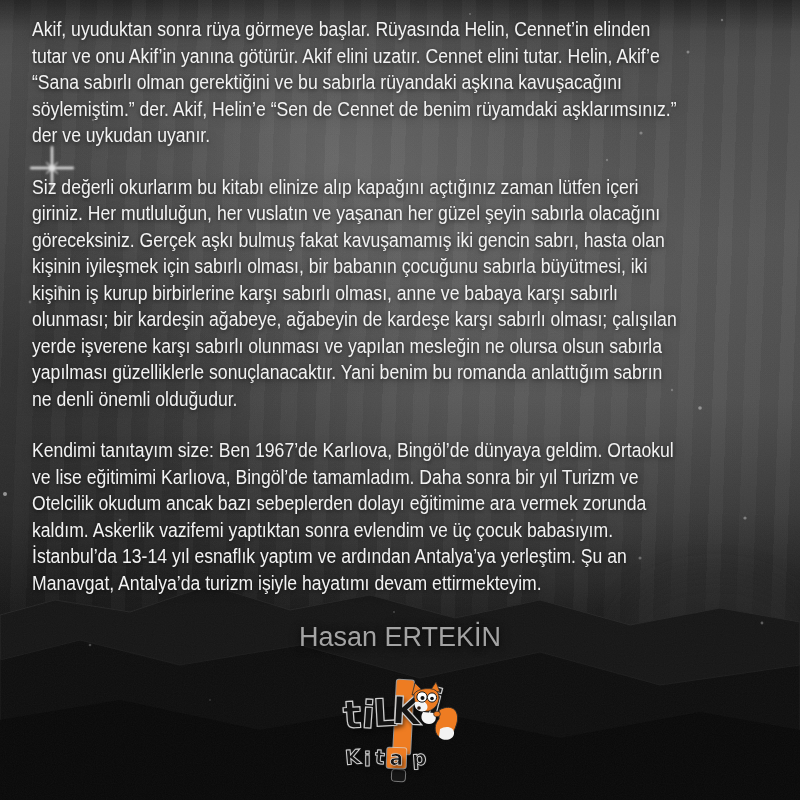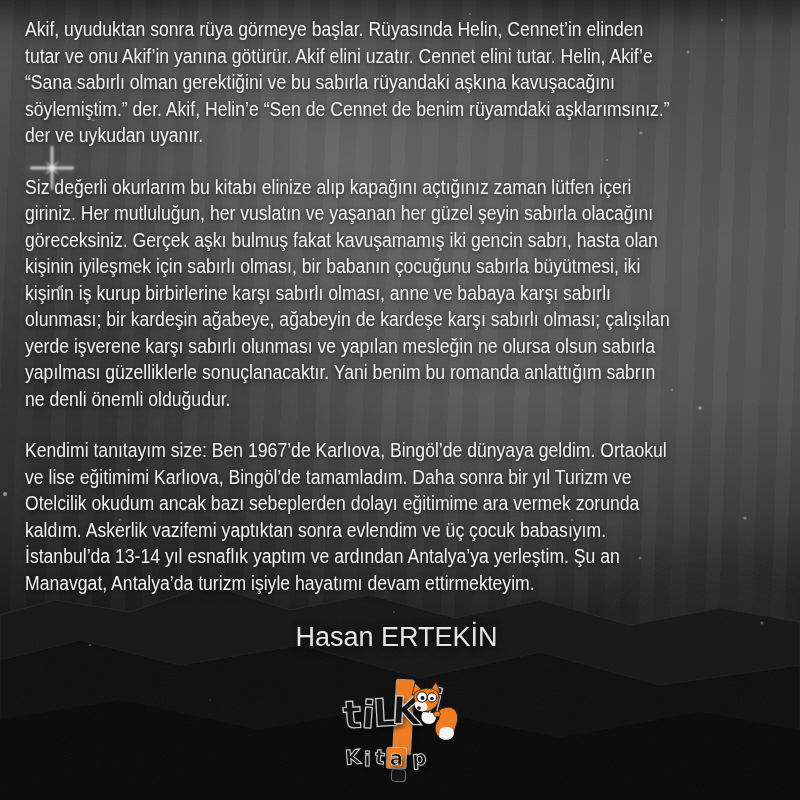--- a/index.html
+++ b/index.html
@@ -20,33 +20,33 @@
       radial-gradient(520px 430px at 62% 44%, rgba(125,125,125,0.26), rgba(125,125,125,0) 72%),
       radial-gradient(620px 520px at 6% 48%, rgba(0,0,0,0.38), rgba(0,0,0,0) 65%),
       linear-gradient(180deg, rgba(0,0,0,0.40) 0%, rgba(0,0,0,0) 4%),
       linear-gradient(180deg,#3d3d3d 0%,#4d4d4d 8%,#545454 30%,#4c4c4c 50%,#383838 64%,#1c1c1c 76%,#0e0e0e 87%,#0a0a0a 100%);
   }
   svg.layer{position:absolute;left:0;top:0;z-index:1;pointer-events:none;}
   svg.noise{position:absolute;left:0;top:0;z-index:1;opacity:.5;pointer-events:none;}
   
   .content{
     position:absolute;left:0;top:0;width:800px;z-index:2;
-    padding:16px 32px 0 25px;box-sizing:border-box;
+    padding:16px 32px 0 32px;box-sizing:border-box;
     color:#f2f2f2;
   }
   .para{margin:0 0 25px 0;}
   .line{
     font-size:20px;line-height:26.5px;height:26.5px;
     white-space:nowrap;
     transform:scaleX(0.88);transform-origin:0 50%;
     text-shadow:0 1px 5px rgba(0,0,0,.6),0 2px 12px rgba(0,0,0,.35);
   }
   .author{
     margin-top:23px;text-align:center;
-    font-size:27px;line-height:32px;color:#e5e5e5;
+    font-size:27px;line-height:32px;color:#a3a3a3;
     text-shadow:0 1px 5px rgba(0,0,0,.6),0 2px 12px rgba(0,0,0,.35);
   }
   
   .logo{position:absolute;left:337px;top:680px;width:130px;height:108px;z-index:3;}
   .blt,.slt,.final-i{
     position:absolute;color:#141414;font-family:"DejaVu Sans",sans-serif;font-weight:800;
     -webkit-text-stroke:1.2px #cfcfcf;
     text-shadow:0 0 2px rgba(235,235,235,.45), 2px 3px 4px rgba(0,0,0,.55);
     line-height:1;z-index:3;
   }

